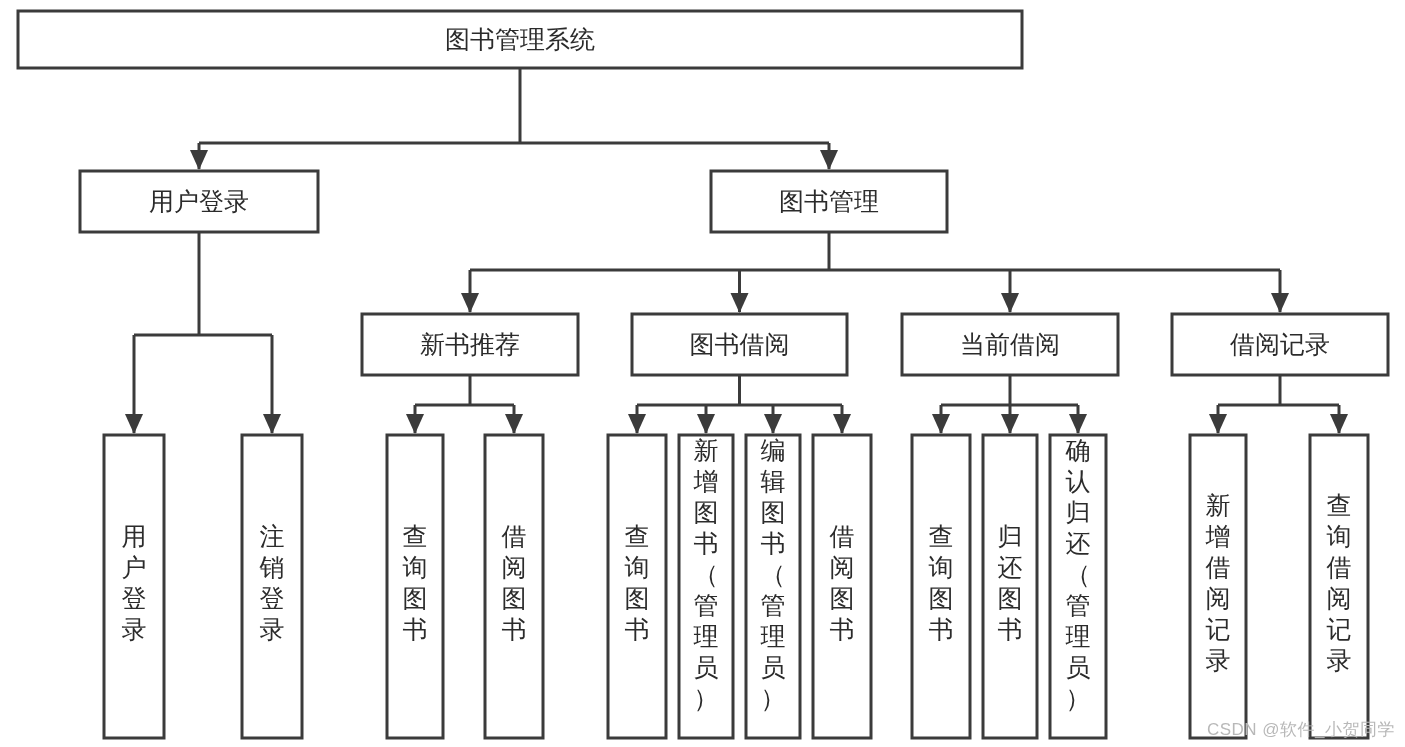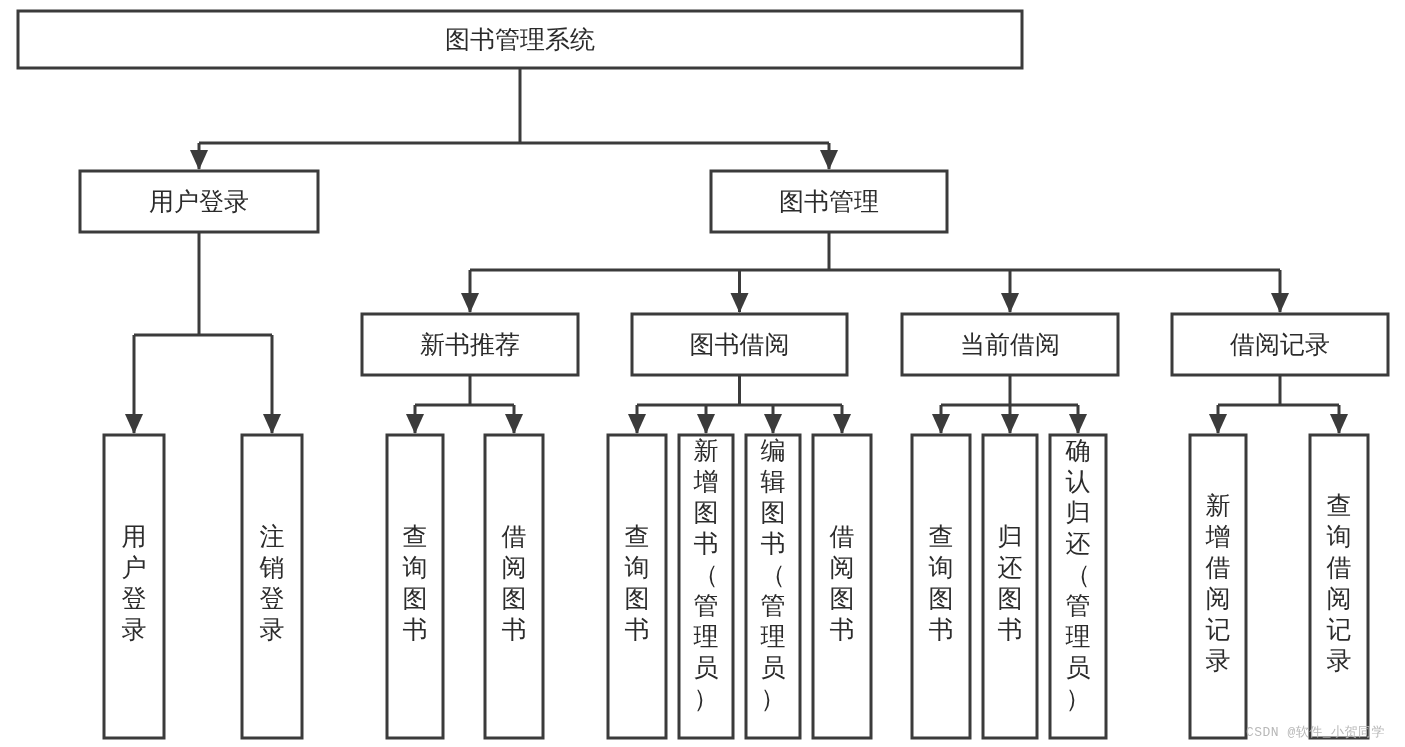--- a/index.html
+++ b/index.html
@@ -16,23 +16,23 @@
     font-family:"DejaVu Sans","Liberation Sans",sans-serif;
     fill:#2b2b2b;font-size:25px;
     text-anchor:middle;dominant-baseline:middle;
   }
   .leaf-label{
     font-family:"DejaVu Sans","Liberation Sans",sans-serif;
     fill:#2b2b2b;font-size:25px;
     text-anchor:middle;
   }
   .watermark{
-    position:absolute;right:20px;bottom:6px;
-    font-family:Liberation Mono, monospace;
-    font-size:13px;color:#b8b8b8;white-space:nowrap;
+    position:absolute;right:10px;bottom:6px;
+    font-family:Liberation Sans, sans-serif;
+    font-size:17px;color:#b8b8b8;white-space:nowrap;
     letter-spacing:.5px;
   }
 </style>
 </head>
 <body>
 
 <div id="diagram-root">
   <svg id="tree-svg" width="1405" height="747" viewBox="0 0 1405 747" xmlns="http://www.w3.org/2000/svg">
       <line x1="520" y1="68" x2="520" y2="143" class="edge"></line>
       <line x1="199" y1="143" x2="829" y2="143" class="edge"></line>

